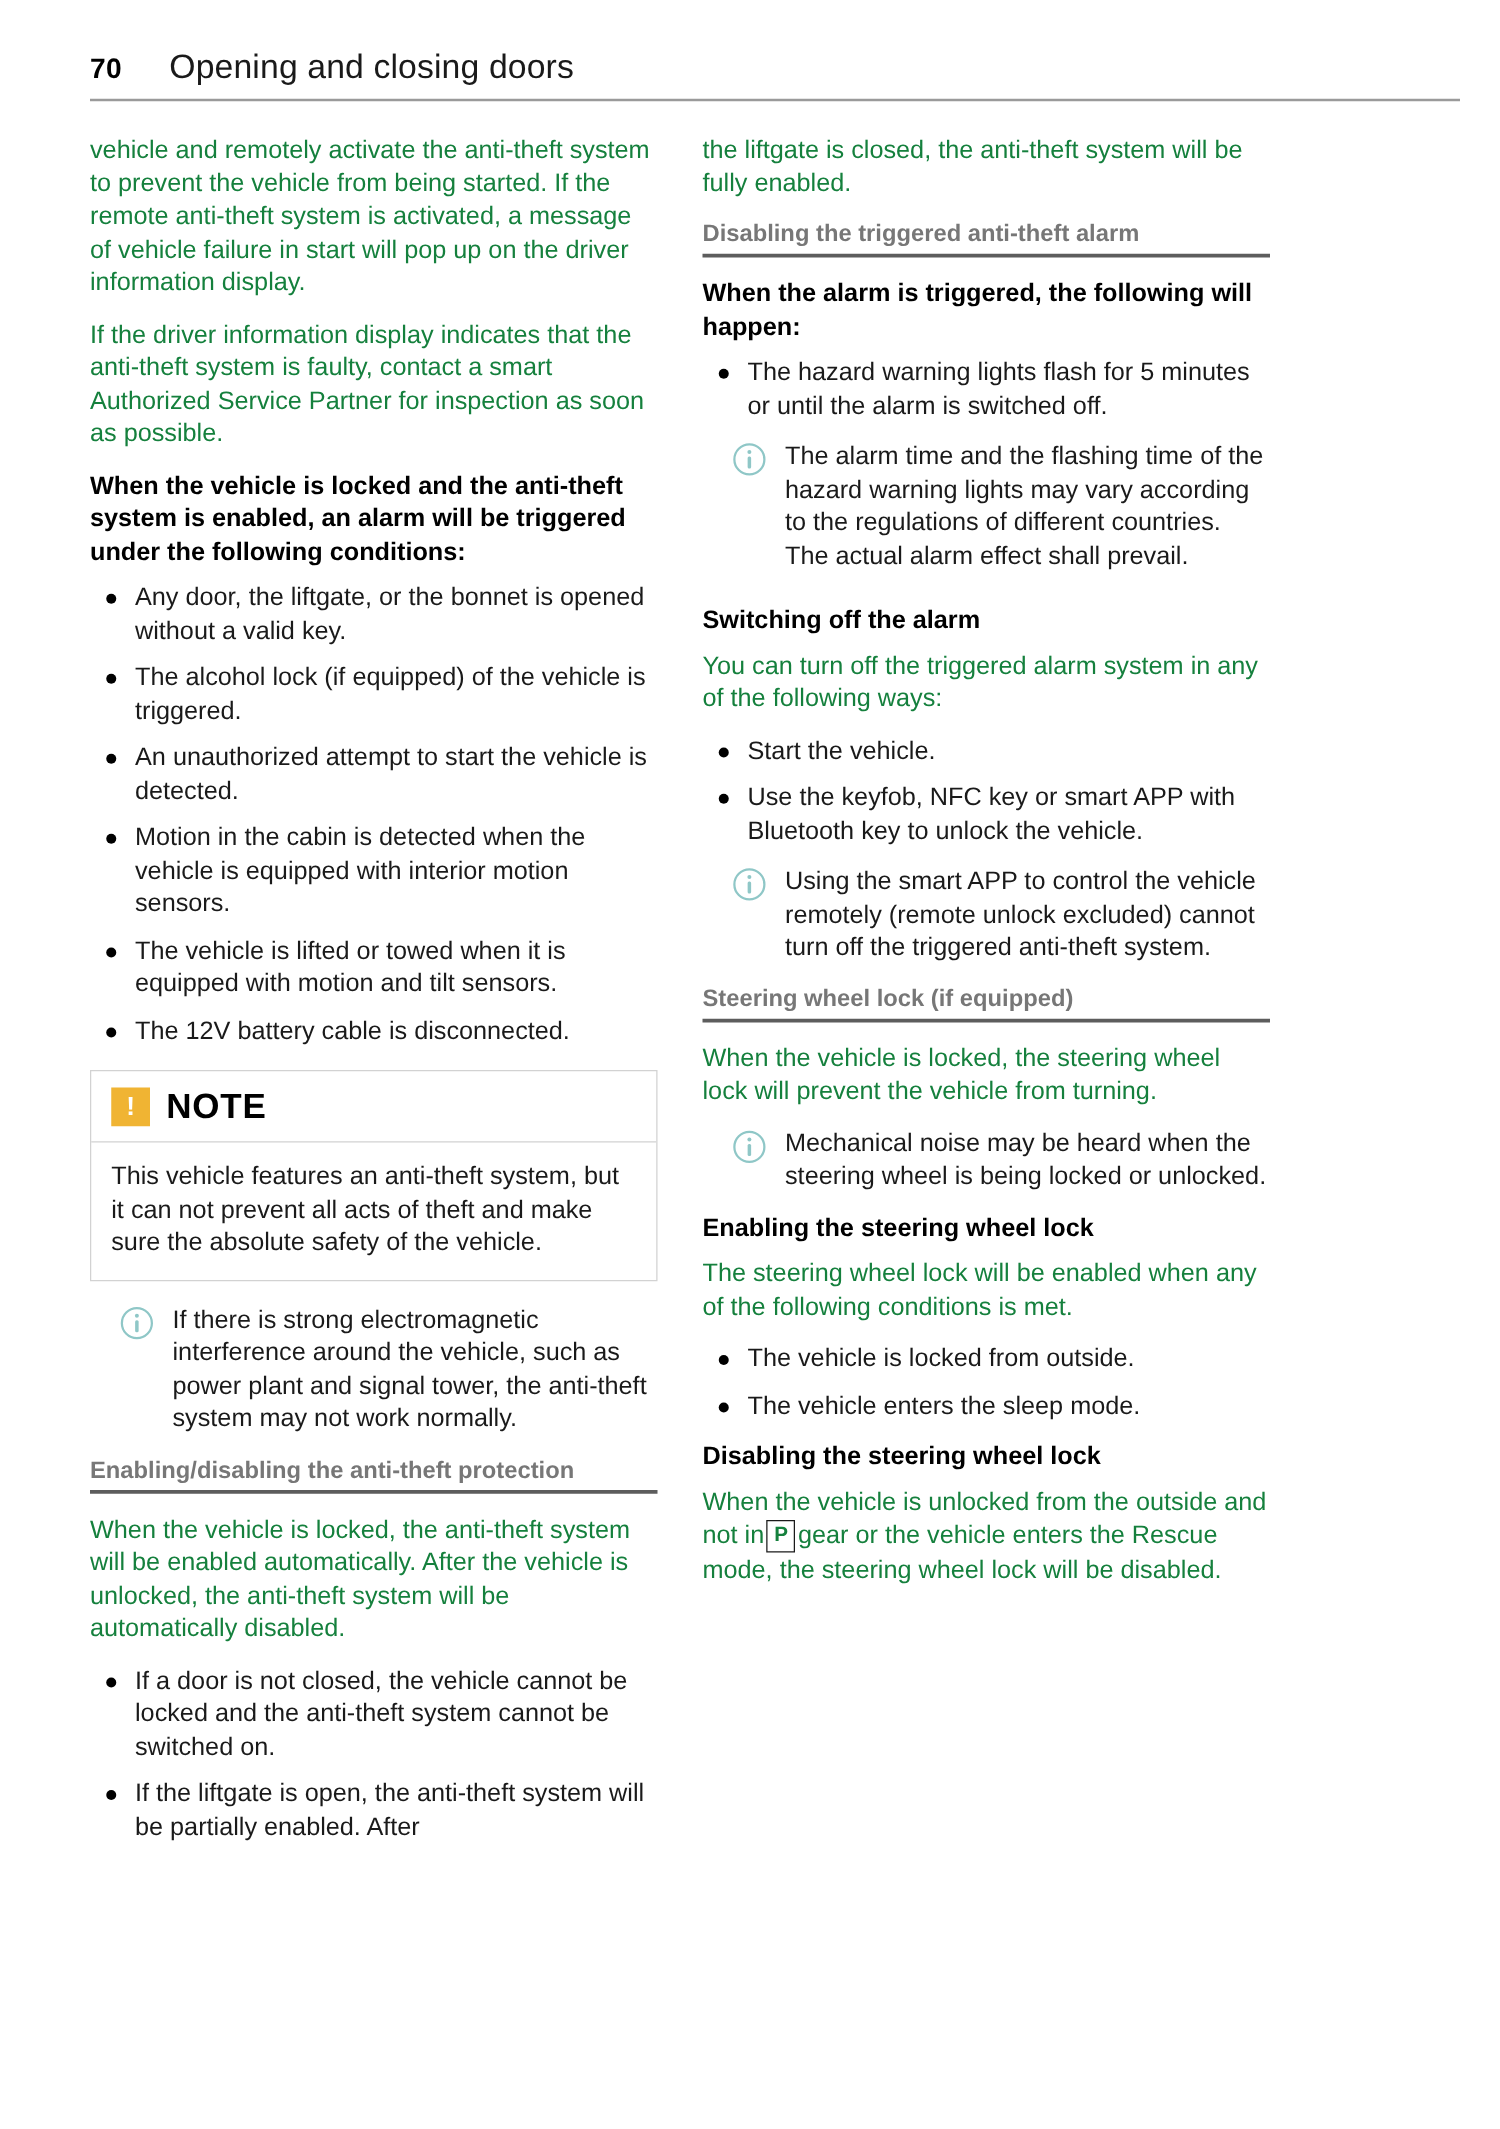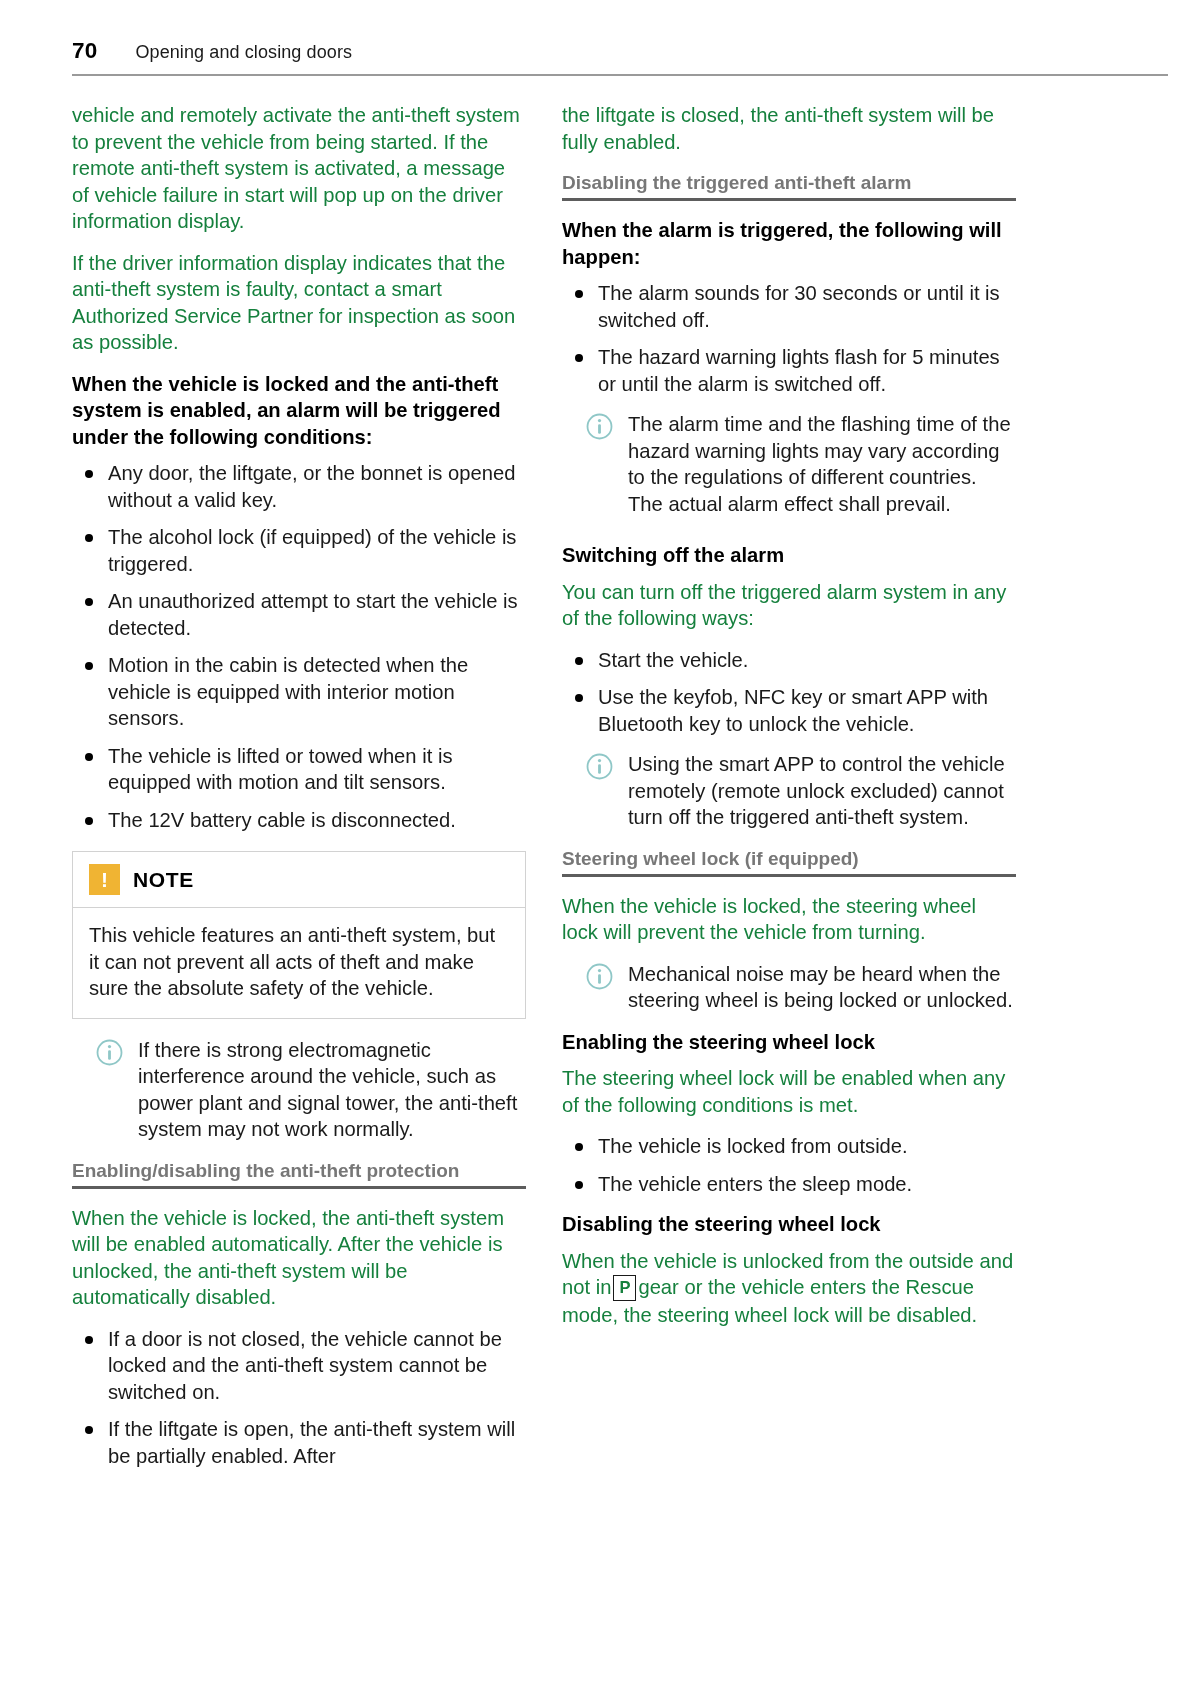--- a/index.html
+++ b/index.html
@@ -31,21 +31,21 @@
     gap: 38px;
     padding-bottom: 10px;
   }
   .page-number {
     font-size: 22.5px;
     font-weight: bold;
     color: #000;
     letter-spacing: 0.2px;
   }
   .header-title {
-    font-size: 18px;
+    font-size: 27px;
     font-weight: normal;
     color: #1a1a1a;
     letter-spacing: 0.1px;
   }
   .header-rule {
     height: 2px;
     background: #9a9a9a;
     margin-bottom: 26px;
   }
 
@@ -156,21 +156,21 @@
     height: 31px;
     background: #f0b433;
     color: #ffffff;
     font-size: 21px;
     font-weight: bold;
     line-height: 31px;
     text-align: center;
     flex: 0 0 auto;
   }
   .note-label {
-    font-size: 21px;
+    font-size: 28px;
     font-weight: bold;
     color: #000;
     letter-spacing: 0.6px;
   }
   .note-box-body {
     padding: 14px 16px 16px 16px;
     font-size: 20.2px;
     line-height: 26.5px;
     color: #1a1a1a;
   }
@@ -253,21 +253,20 @@
     <div class="col">
 
       <p class="body">the liftgate is closed, the anti-theft system will be fully enabled.</p>
 
       <h3 class="gray-head">Disabling the triggered anti-theft alarm</h3>
       <div class="gray-rule"></div>
 
       <h4 class="bold-head">When the alarm is triggered, the following will happen:</h4>
 
       <ul class="bullets">
-        <li>The alarm sounds for 30 seconds or until it is switched off.</li>
         <li>The hazard warning lights flash for 5 minutes or until the alarm is switched off.</li>
       </ul>
 
       <div class="info-note">
         <span class="info-icon">
           <svg width="27" height="27" viewBox="0 0 27 27" xmlns="http://www.w3.org/2000/svg">
             <circle cx="13.5" cy="13.5" r="12" fill="none" stroke="#8fc7c7" stroke-width="1.8"></circle>
             <circle cx="13.5" cy="7.6" r="1.6" fill="#8fc7c7"></circle>
             <rect x="12.1" y="11.2" width="2.8" height="9.6" rx="1.2" fill="#8fc7c7"></rect>
           </svg>

